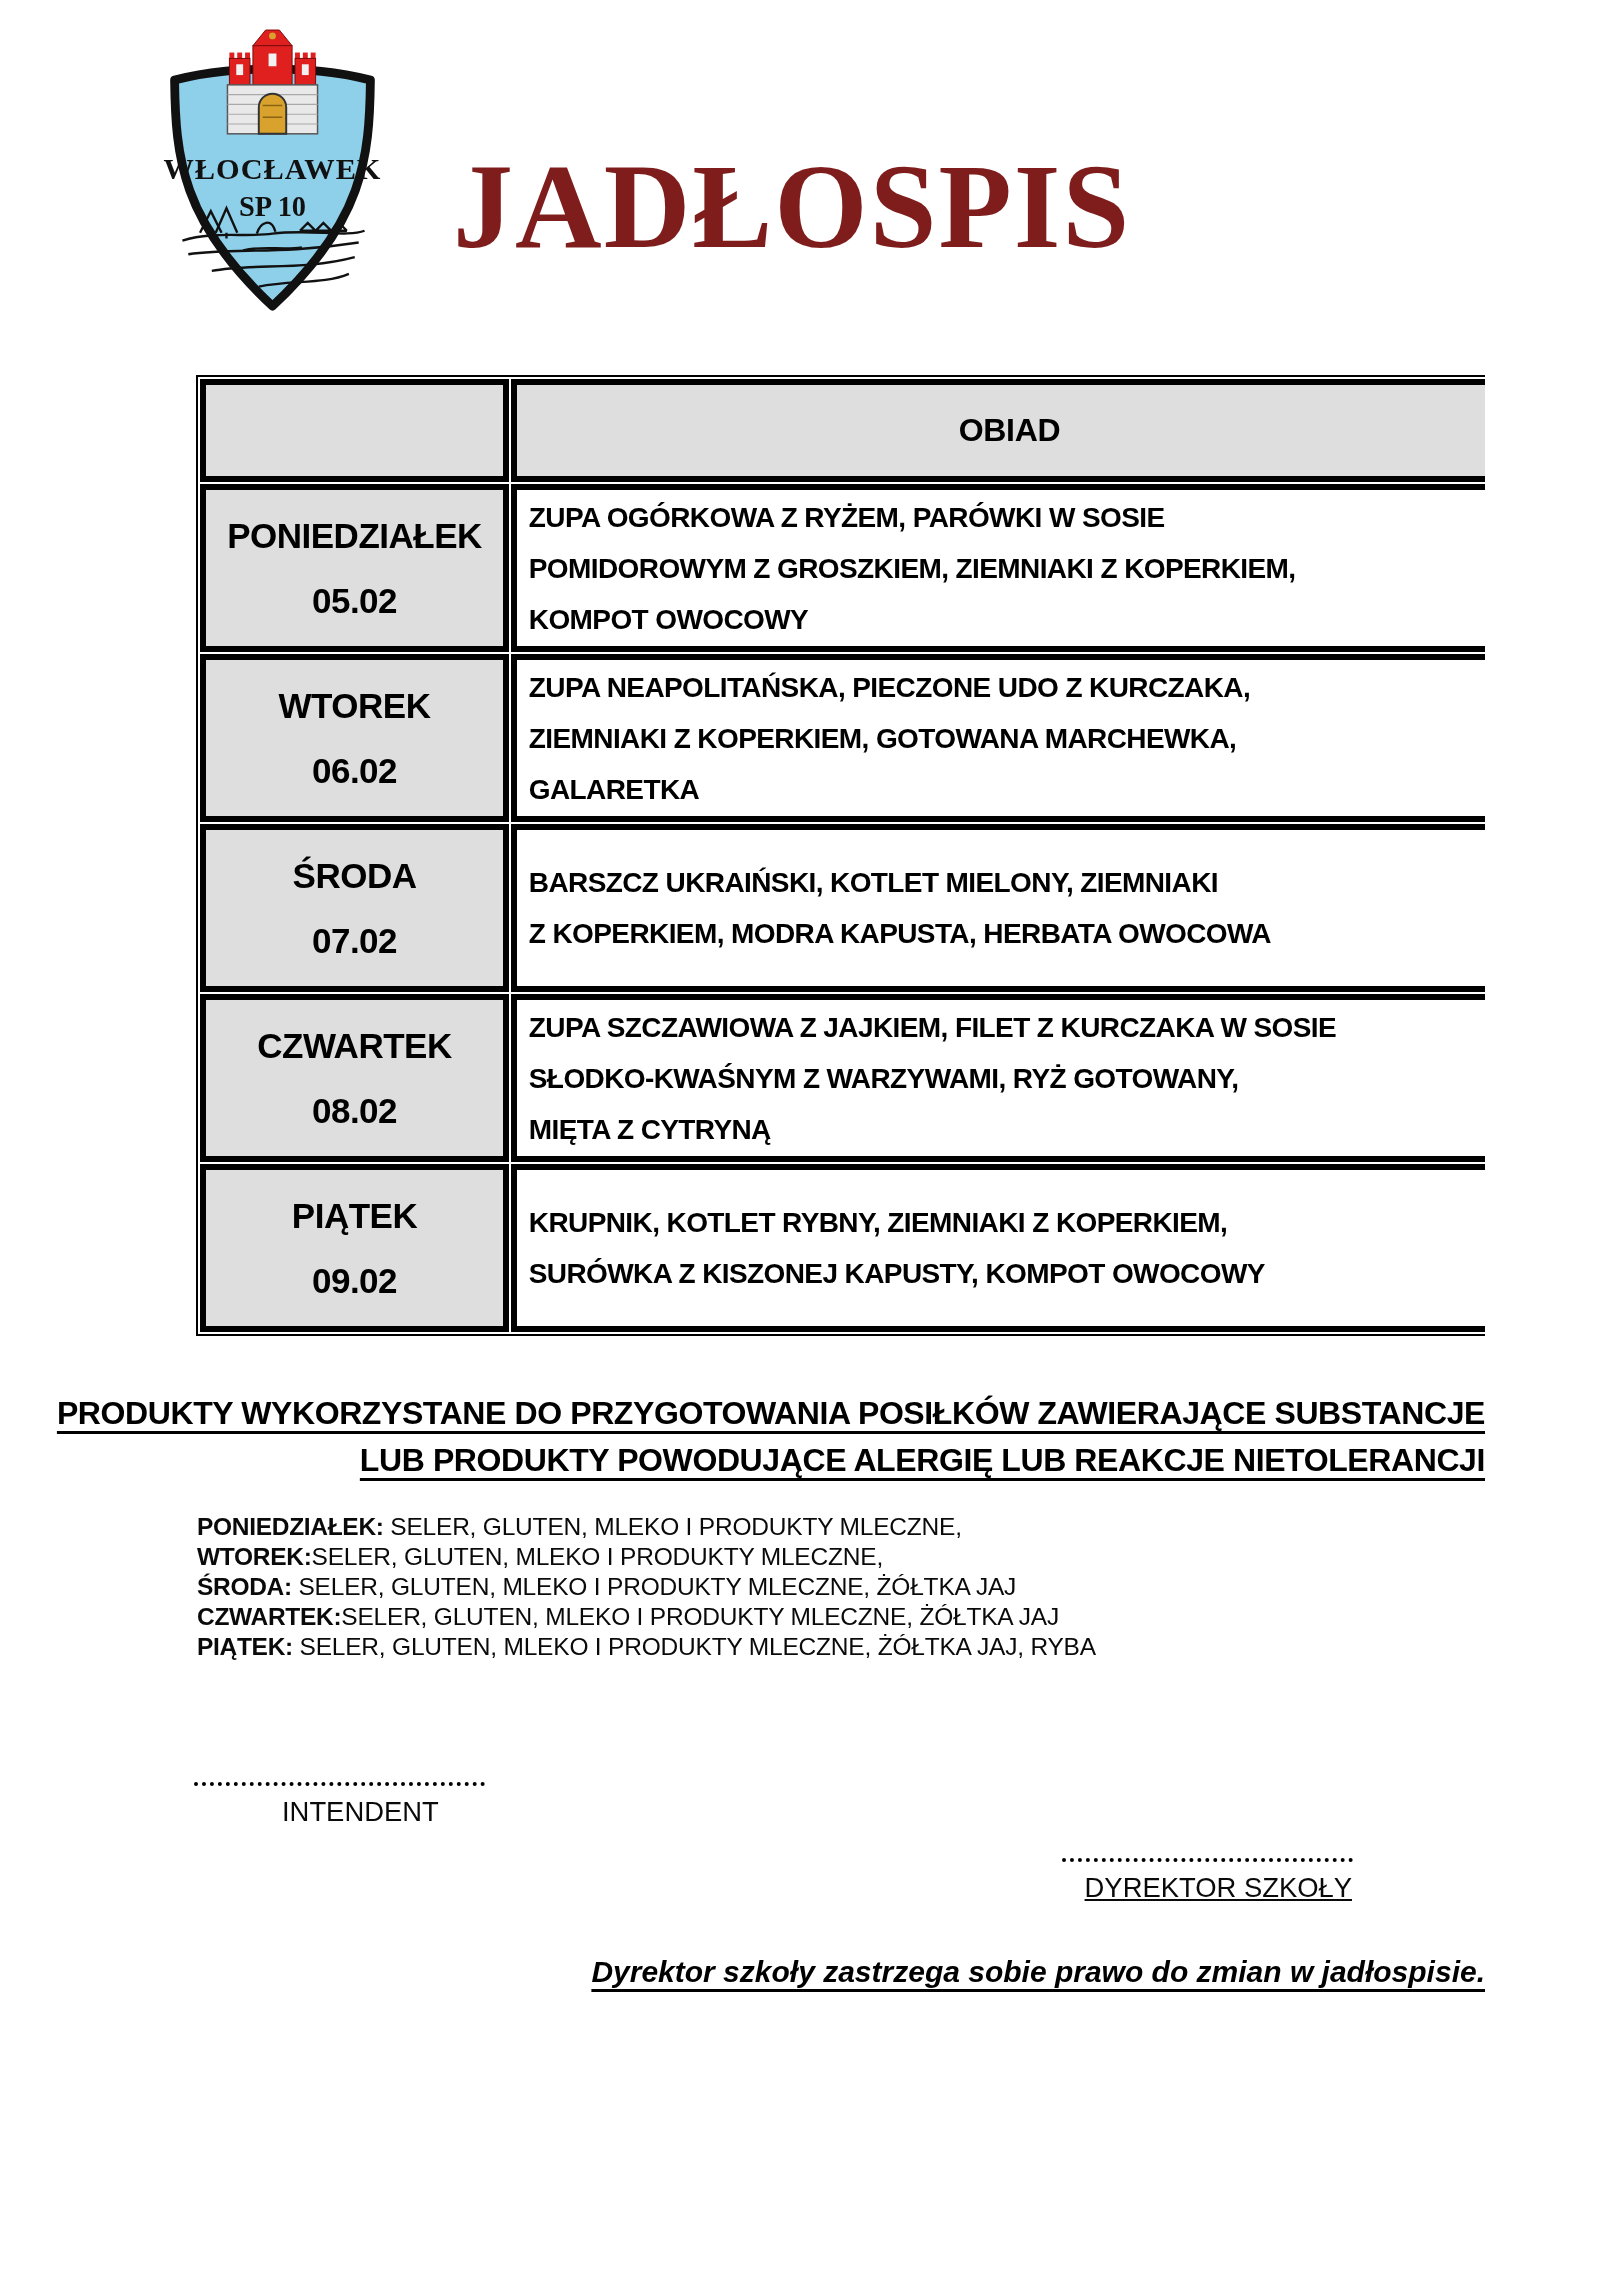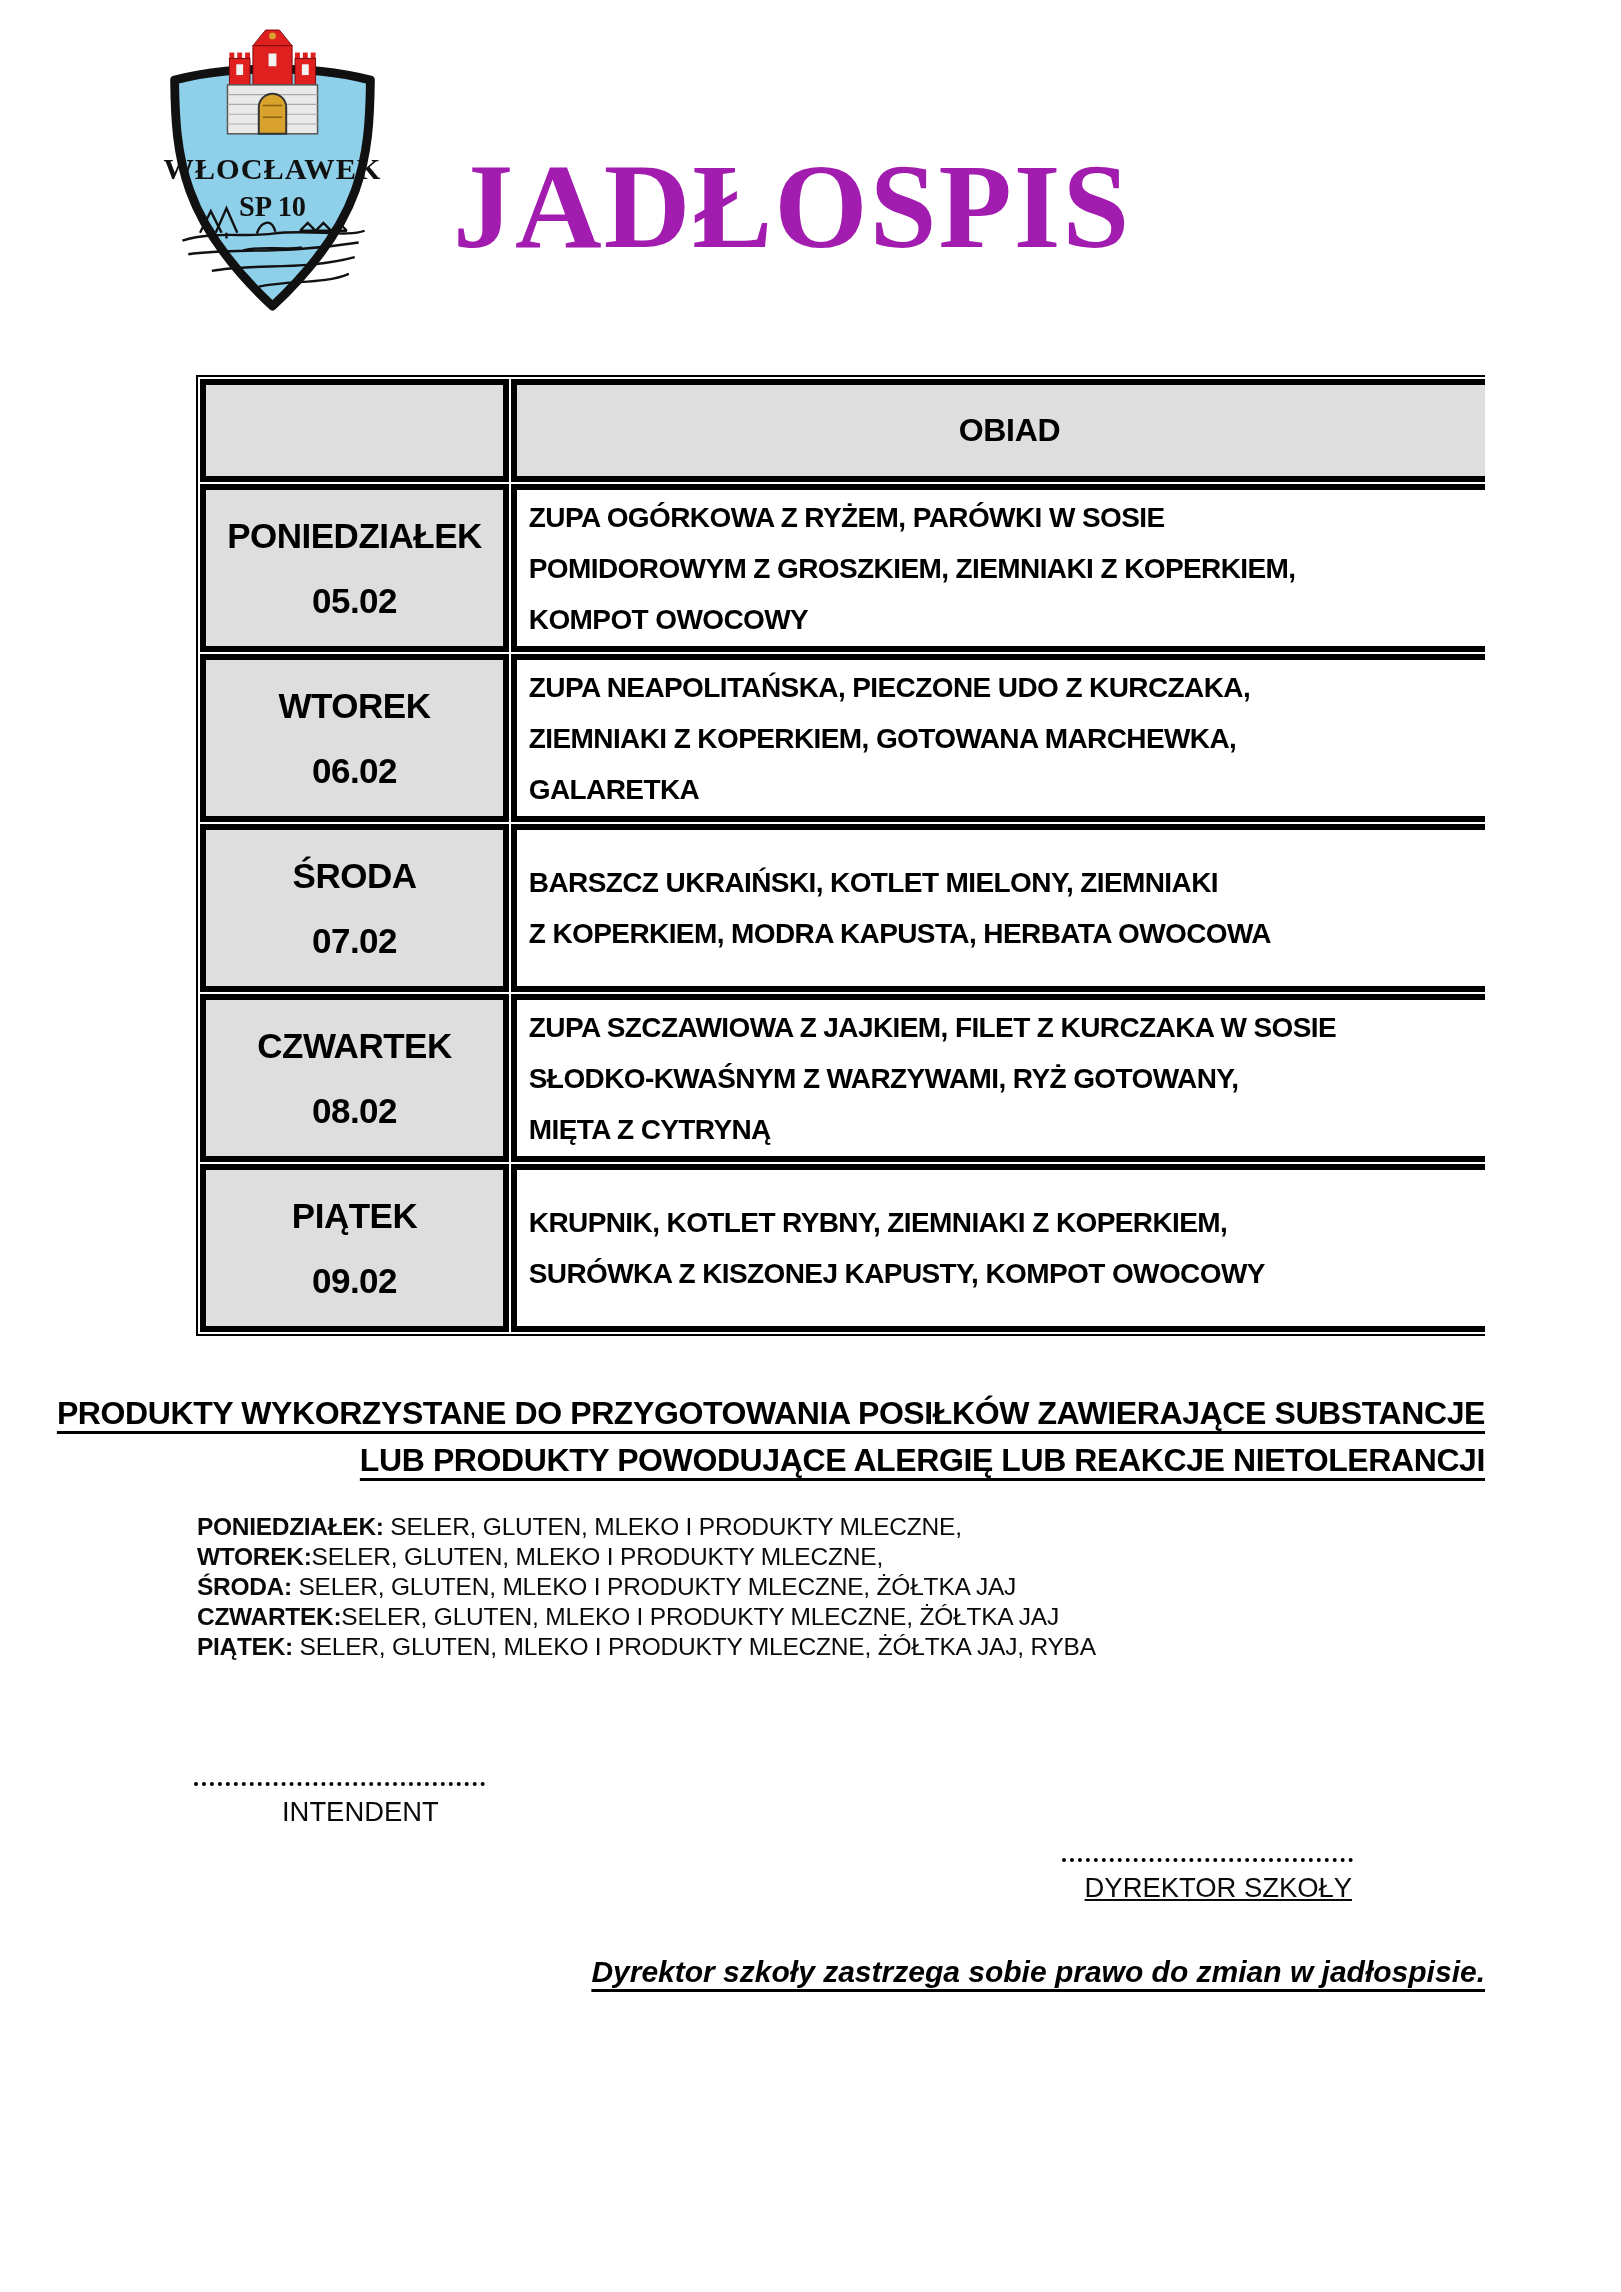--- a/index.html
+++ b/index.html
@@ -6,21 +6,21 @@
   .page {
     position:relative; width:1485px; height:2293px; background:#ffffff;
     font-family:"Liberation Sans", sans-serif; color:#000; overflow:hidden;
   }
 
   
   .logo { position:absolute; left:155px; top:29px; width:235px; height:286px; }
   .doc-title {
     position:absolute; left:453px; top:147px; margin:0;
     font-family:"Liberation Serif", serif; font-weight:bold;
-    font-size:120px; line-height:1; letter-spacing:2px; color:#a21caf;
+    font-size:120px; line-height:1; letter-spacing:2px; color:#7f1d1d;
   }
 
   
   table.menu {
     position:absolute; left:196px; top:375px; width:1316px;
     border-collapse:separate; border-spacing:2.9px; border:2px solid #000;
     table-layout:fixed; background:#fff;
   }
   table.menu td { border:6.9px solid #000; box-sizing:border-box; }
   col.c1 { width:309px; }

